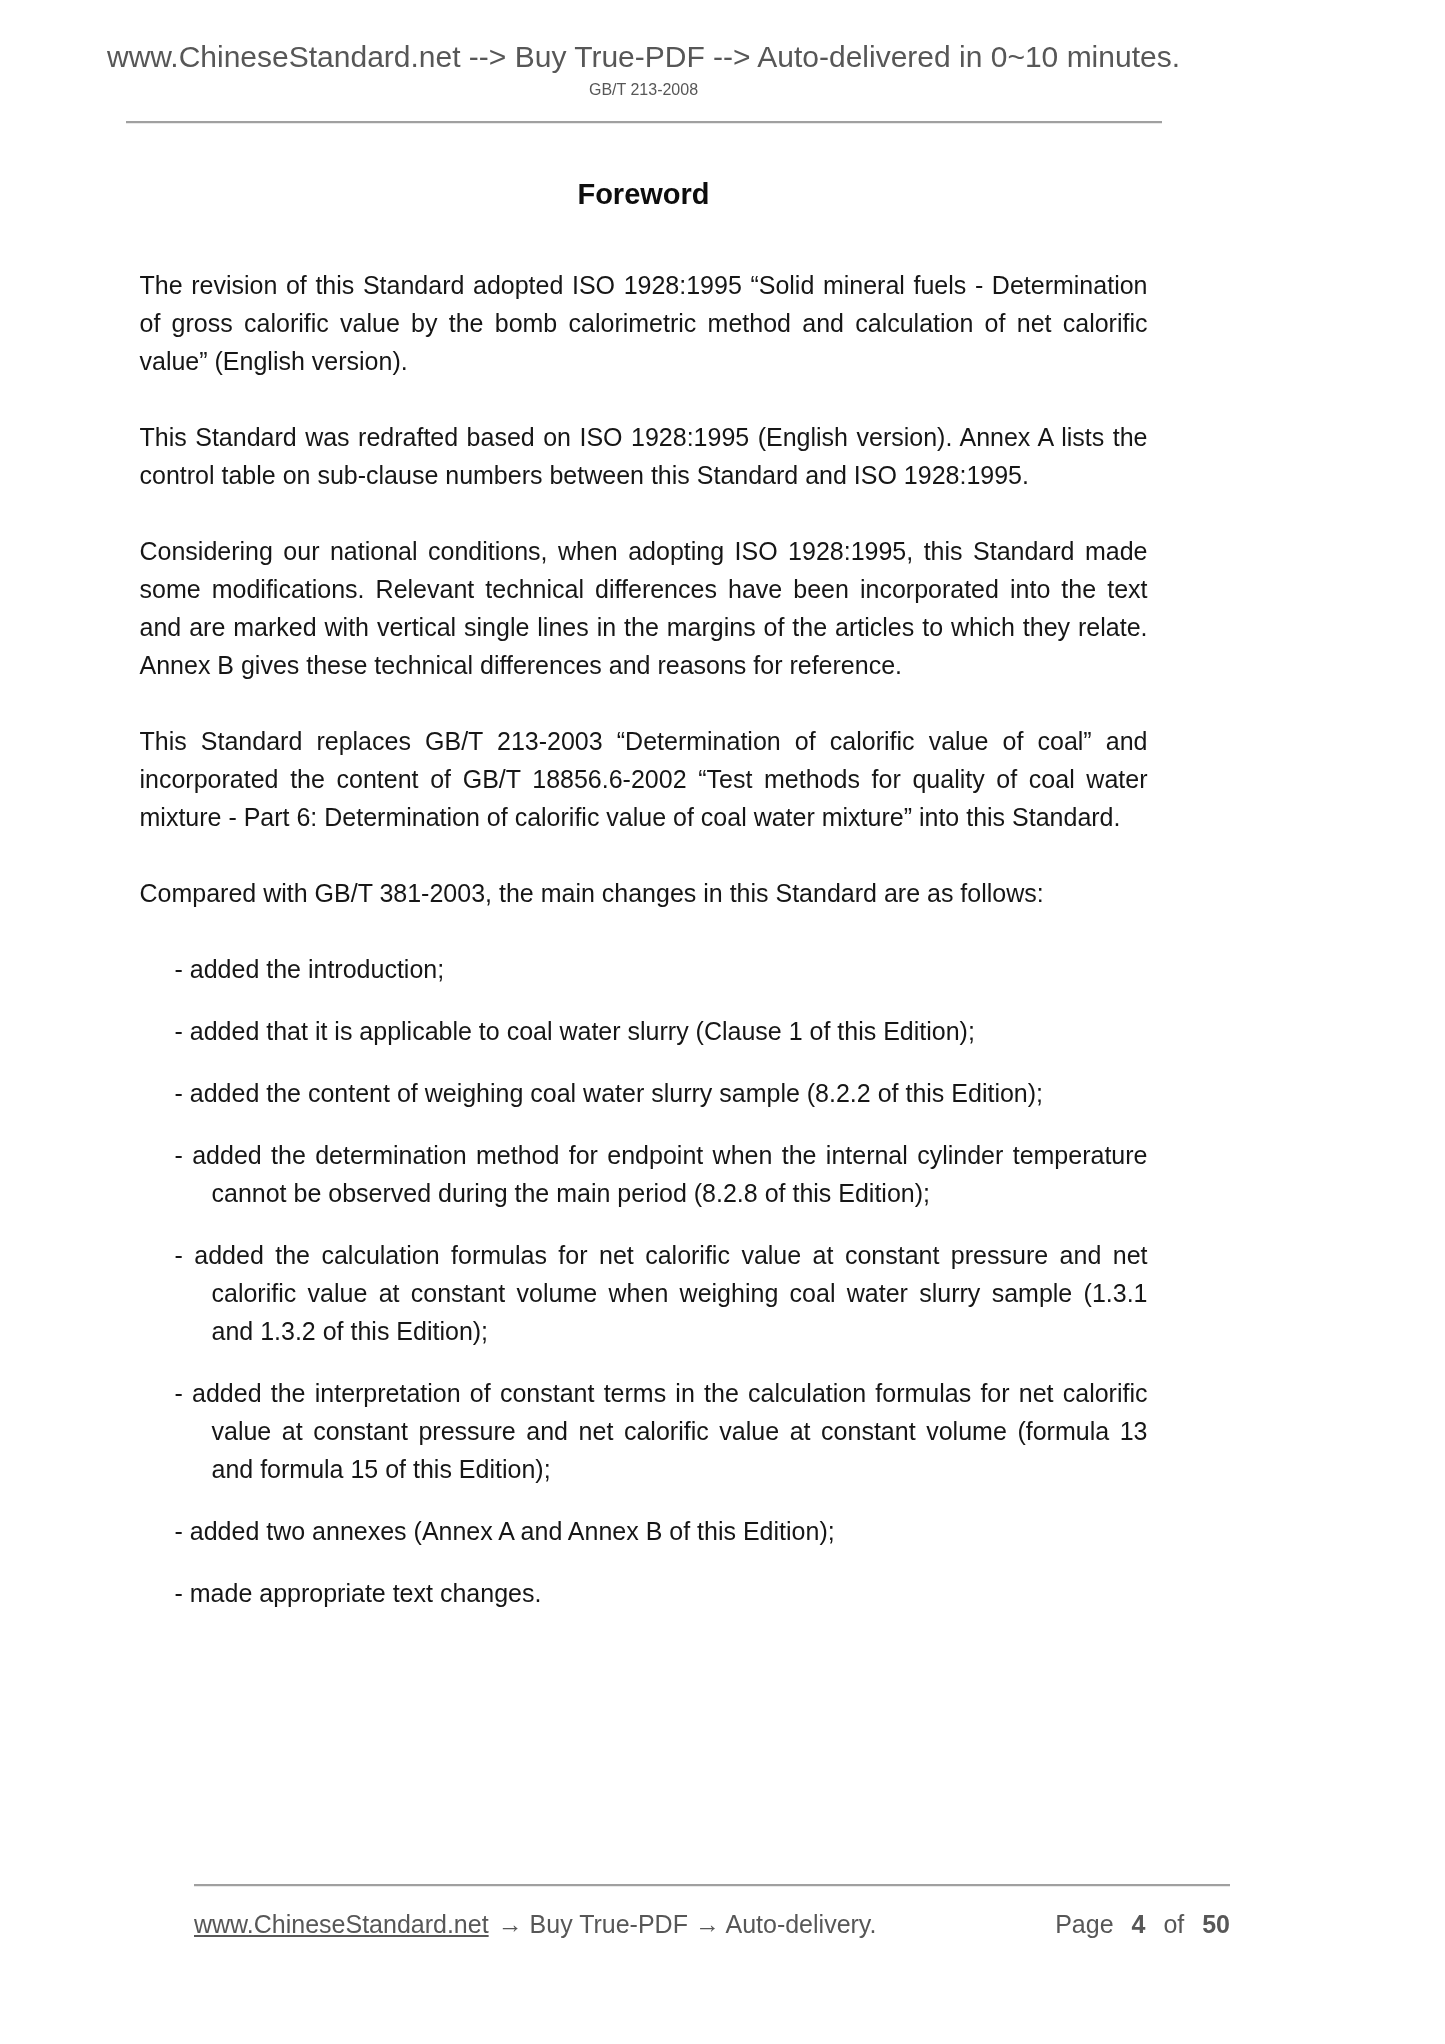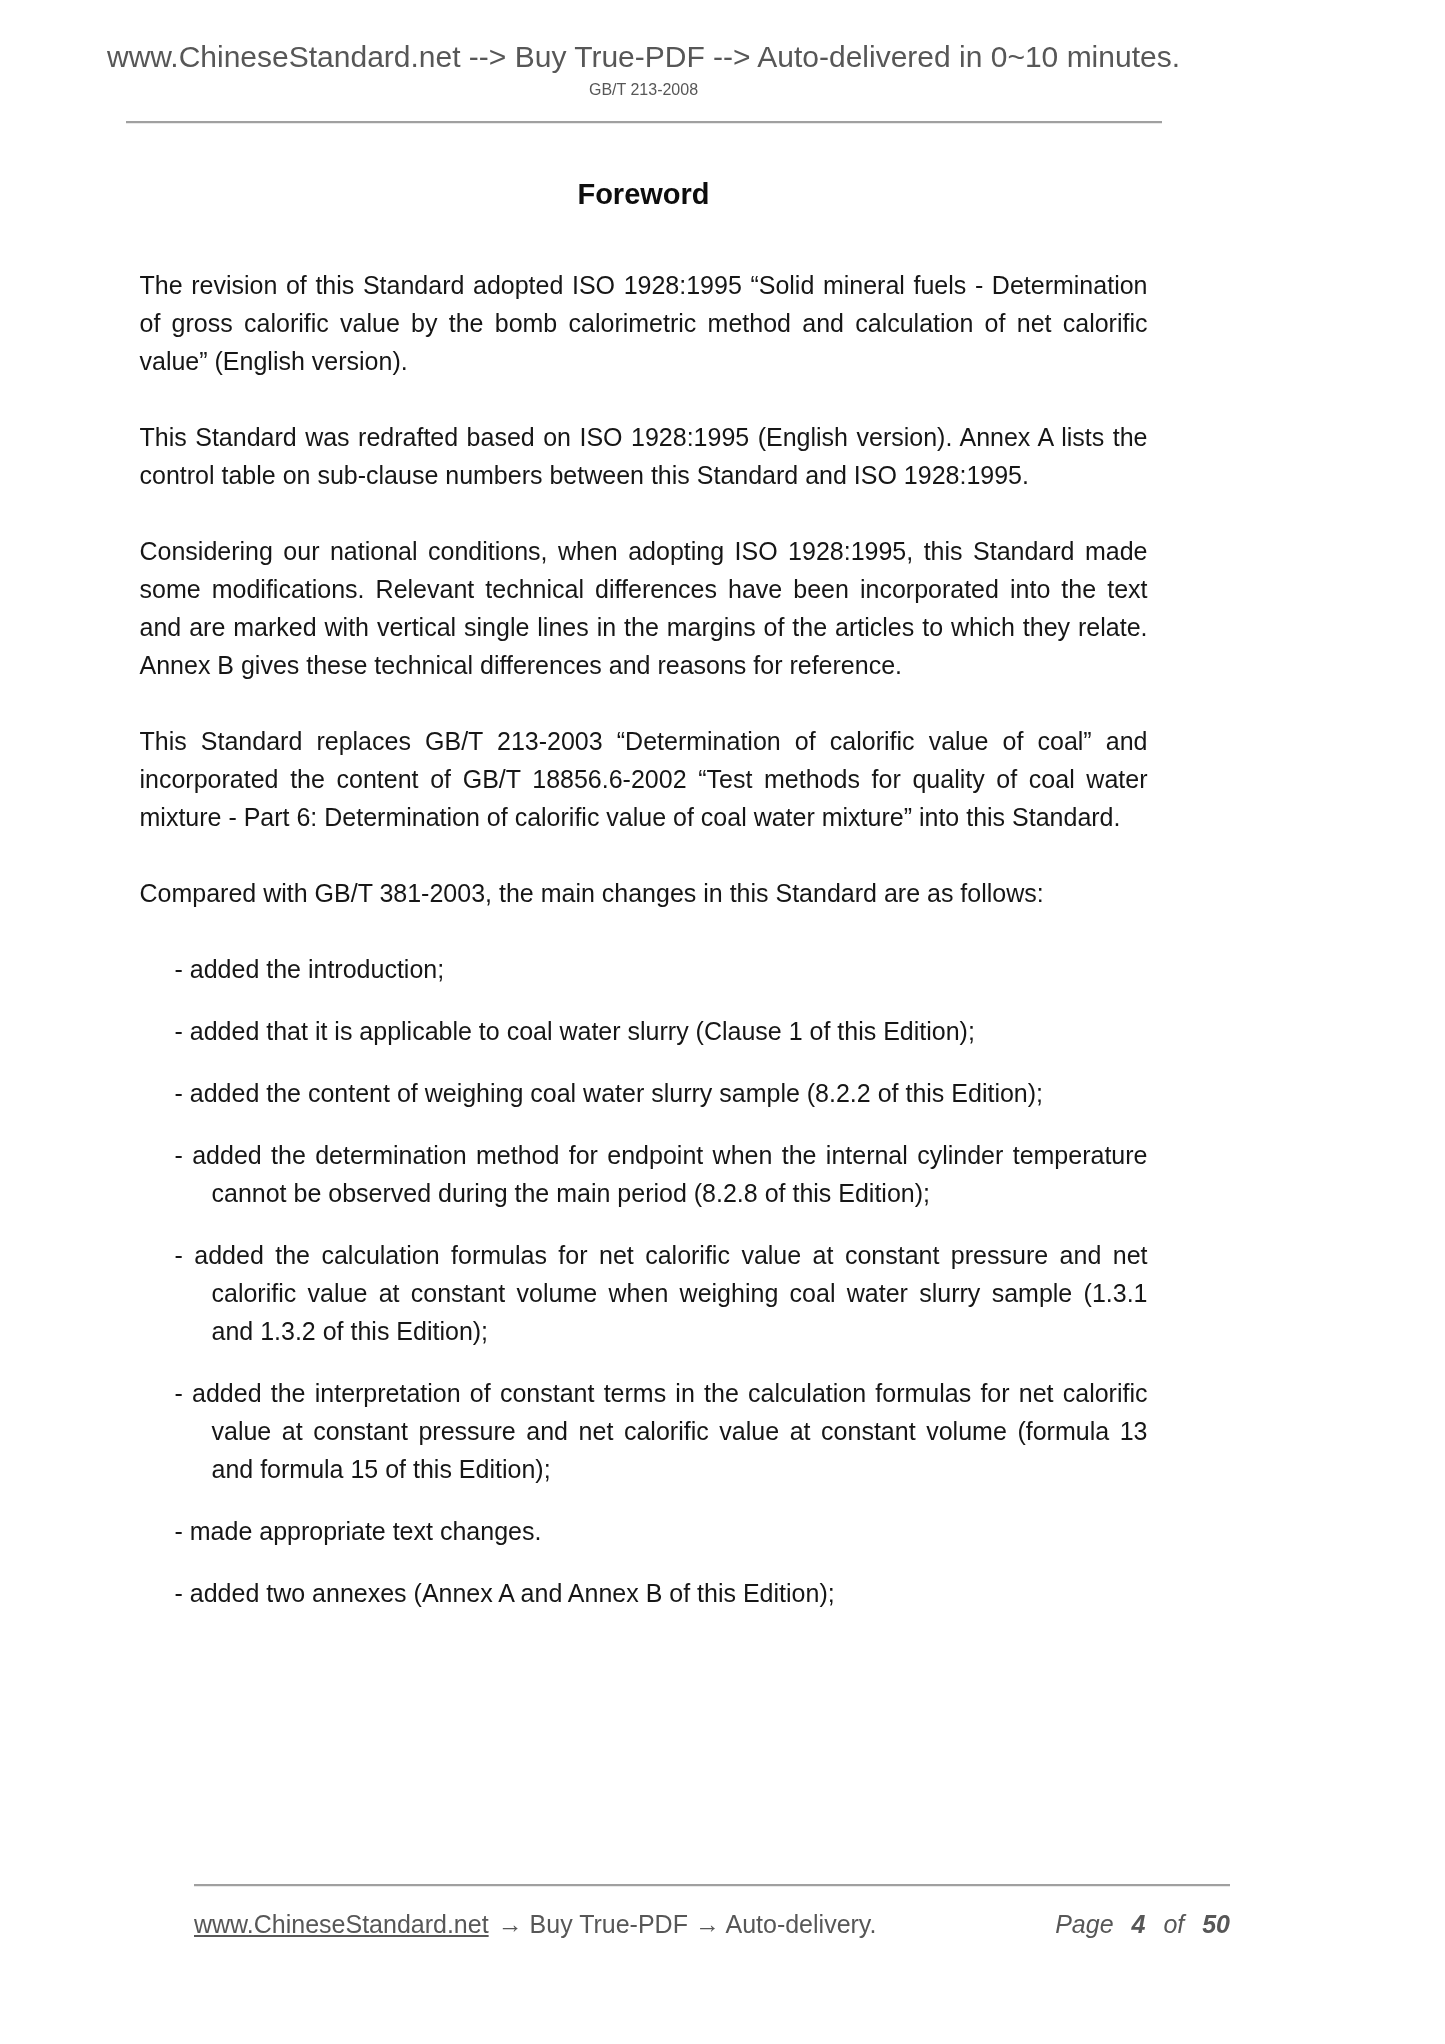--- a/index.html
+++ b/index.html
@@ -68,21 +68,21 @@
     color: #575757;
     font-size: 25px;
     line-height: 30px;
   }
   .footer-link {
     color: #575757;
     text-decoration: underline;
     cursor: pointer;
   }
   .footer-tail { margin-left: 9px; }
-  .page-indicator span { display: inline-block; font-style: italic; }
+  .page-indicator span { display: inline-block; }
   .page-indicator .num { font-weight: bold; margin-left: 11px; }
   .page-indicator .word { margin-left: 11px; }
   .page-indicator .first { margin-left: 0; }
 </style>
 </head>
 <body>
 
 <div class="page">
 
   <div class="header">
@@ -100,22 +100,22 @@
     <p>This Standard replaces GB/T 213-2003 “Determination of calorific value of coal” and incorporated the content of GB/T 18856.6-2002 “Test methods for quality of coal water mixture - Part 6: Determination of calorific value of coal water mixture” into this Standard.</p>
     <p>Compared with GB/T 381-2003, the main changes in this Standard are as follows:</p>
 
     <div class="changes-list">
       <div class="change-item">- added the introduction;</div>
       <div class="change-item">- added that it is applicable to coal water slurry (Clause 1 of this Edition);</div>
       <div class="change-item">- added the content of weighing coal water slurry sample (8.2.2 of this Edition);</div>
       <div class="change-item">- added the determination method for endpoint when the internal cylinder temperature cannot be observed during the main period (8.2.8 of this Edition);</div>
       <div class="change-item">- added the calculation formulas for net calorific value at constant pressure and net calorific value at constant volume when weighing coal water slurry sample (1.3.1 and 1.3.2 of this Edition);</div>
       <div class="change-item">- added the interpretation of constant terms in the calculation formulas for net calorific value at constant pressure and net calorific value at constant volume (formula 13 and formula 15 of this Edition);</div>
+      <div class="change-item">- added two annexes (Annex A and Annex B of this Edition);</div>
       <div class="change-item">- made appropriate text changes.</div>
-      <div class="change-item">- added two annexes (Annex A and Annex B of this Edition);</div>
     </div>
   </div>
 
   <div class="footer">
     <div class="rule"></div>
     <div class="footer-row">
       <span>
         <a class="footer-link">www.ChineseStandard.net</a><span class="footer-tail">→ Buy True-PDF → Auto-delivery.</span>
       </span>
       <span class="page-indicator">

